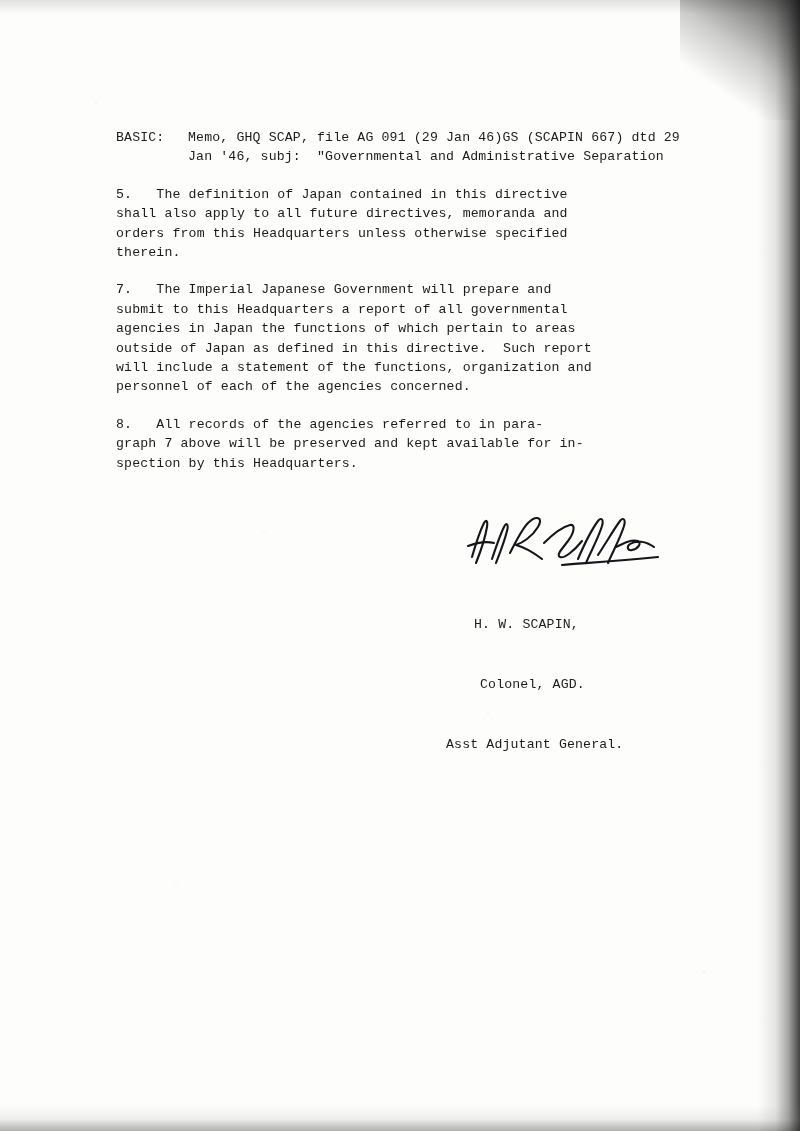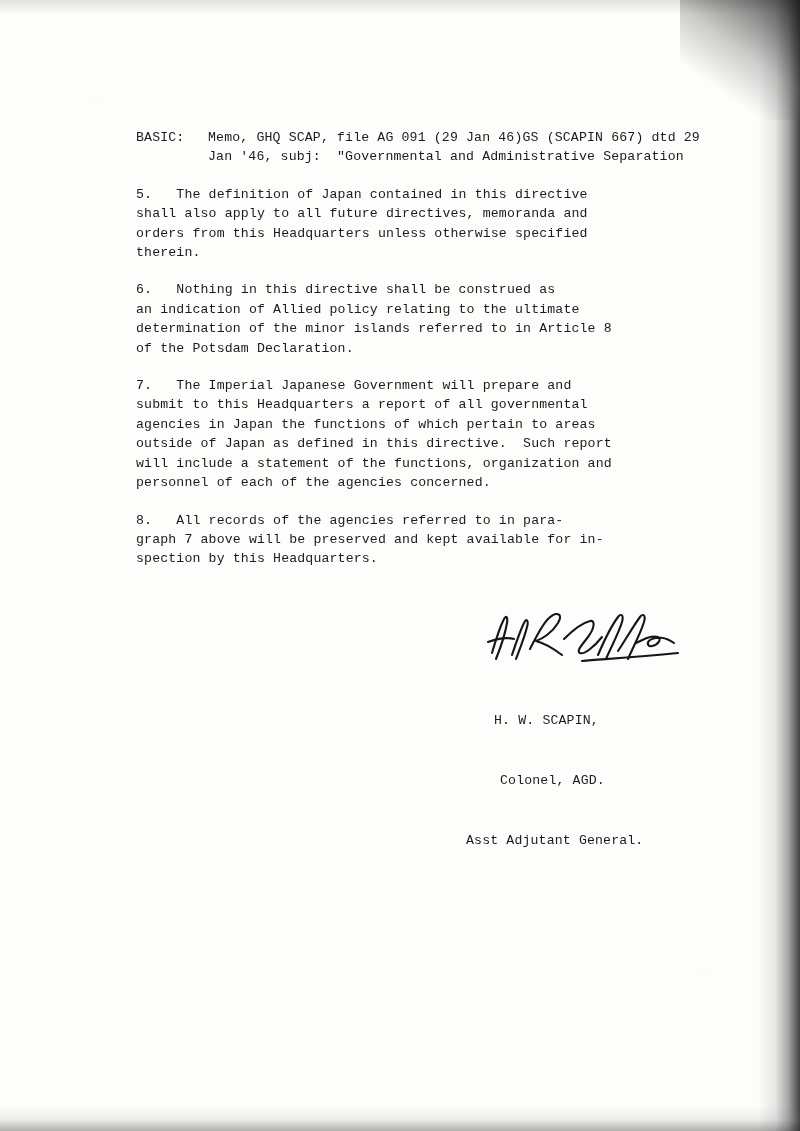--- a/index.html
+++ b/index.html
@@ -133,21 +133,21 @@
 
   .page-number {
     position: absolute;
     left: 88px;
     top: 1140px;
     font-size: 12.6px;
     color: #0369a1;
   }
 
   
-  .doc-body { text-rendering: optimizeLegibility; margin-left: 20px; }
+  .doc-body { text-rendering: optimizeLegibility; }
 </style>
 </head>
 <body>
 
 <div class="page">
 
   <div class="edge-top"></div>
   <div class="edge-right"></div>
   <div class="edge-right-top"></div>
   <div class="edge-bottom"></div>
@@ -157,24 +157,20 @@
 
     <div class="basic-block">
       <div class="basic-line"><span class="label">BASIC:</span><span>Memo, GHQ SCAP, file AG 091 (29 Jan 46)GS (SCAPIN 667) dtd 29</span></div>
       <div class="basic-indent">Jan '46, subj:  "Governmental and Administrative Separation</div>
     </div>
 
     <p class="para">5.   The definition of Japan contained in this directive
 shall also apply to all future directives, memoranda and
 orders from this Headquarters unless otherwise specified
 therein.</p>
-    <p class="para">6.   Nothing in this directive shall be construed as
-an indication of Allied policy relating to the ultimate
-determination of the minor islands referred to in Article 8
-of the Potsdam Declaration.</p>
     <p class="para">7.   The Imperial Japanese Government will prepare and
 submit to this Headquarters a report of all governmental
 agencies in Japan the functions of which pertain to areas
 outside of Japan as defined in this directive.  Such report
 will include a statement of the functions, organization and
 personnel of each of the agencies concerned.</p>
     <p class="para">8.   All records of the agencies referred to in para-
 graph 7 above will be preserved and kept available for in-
 spection by this Headquarters.</p>
 

